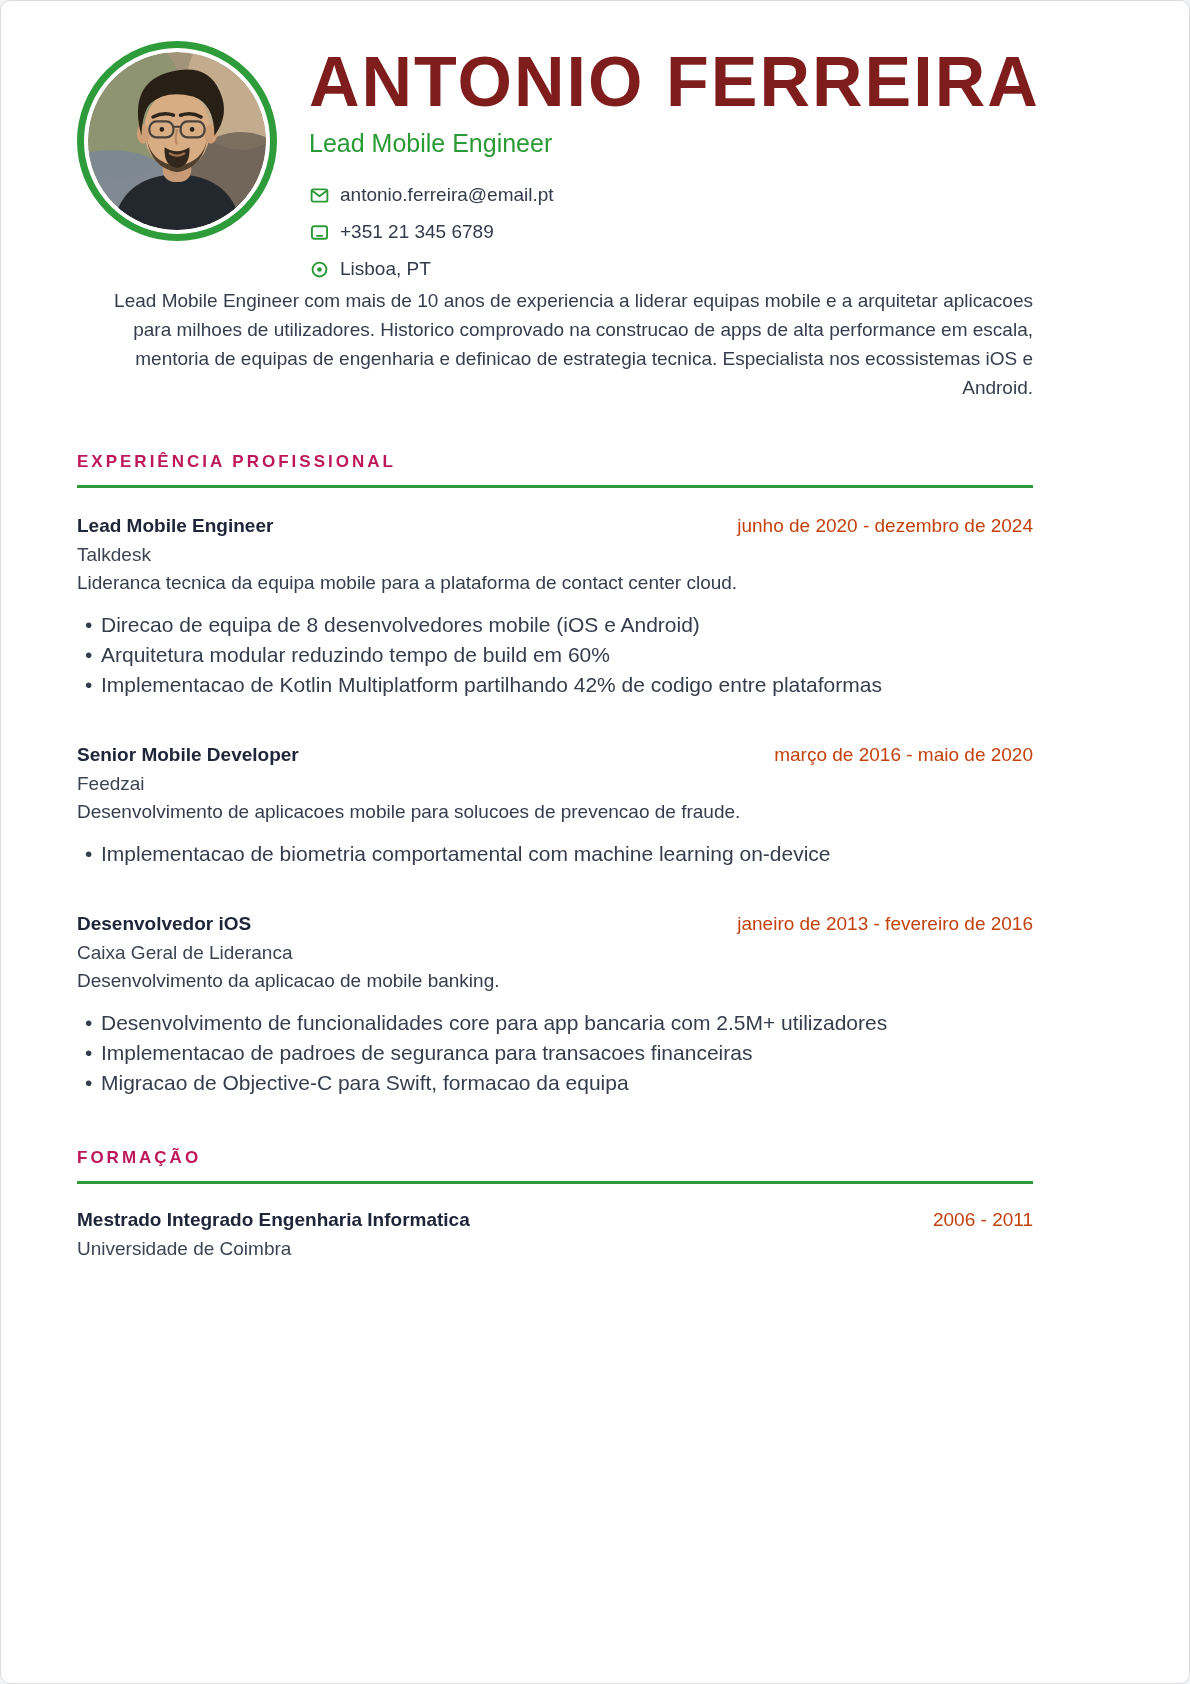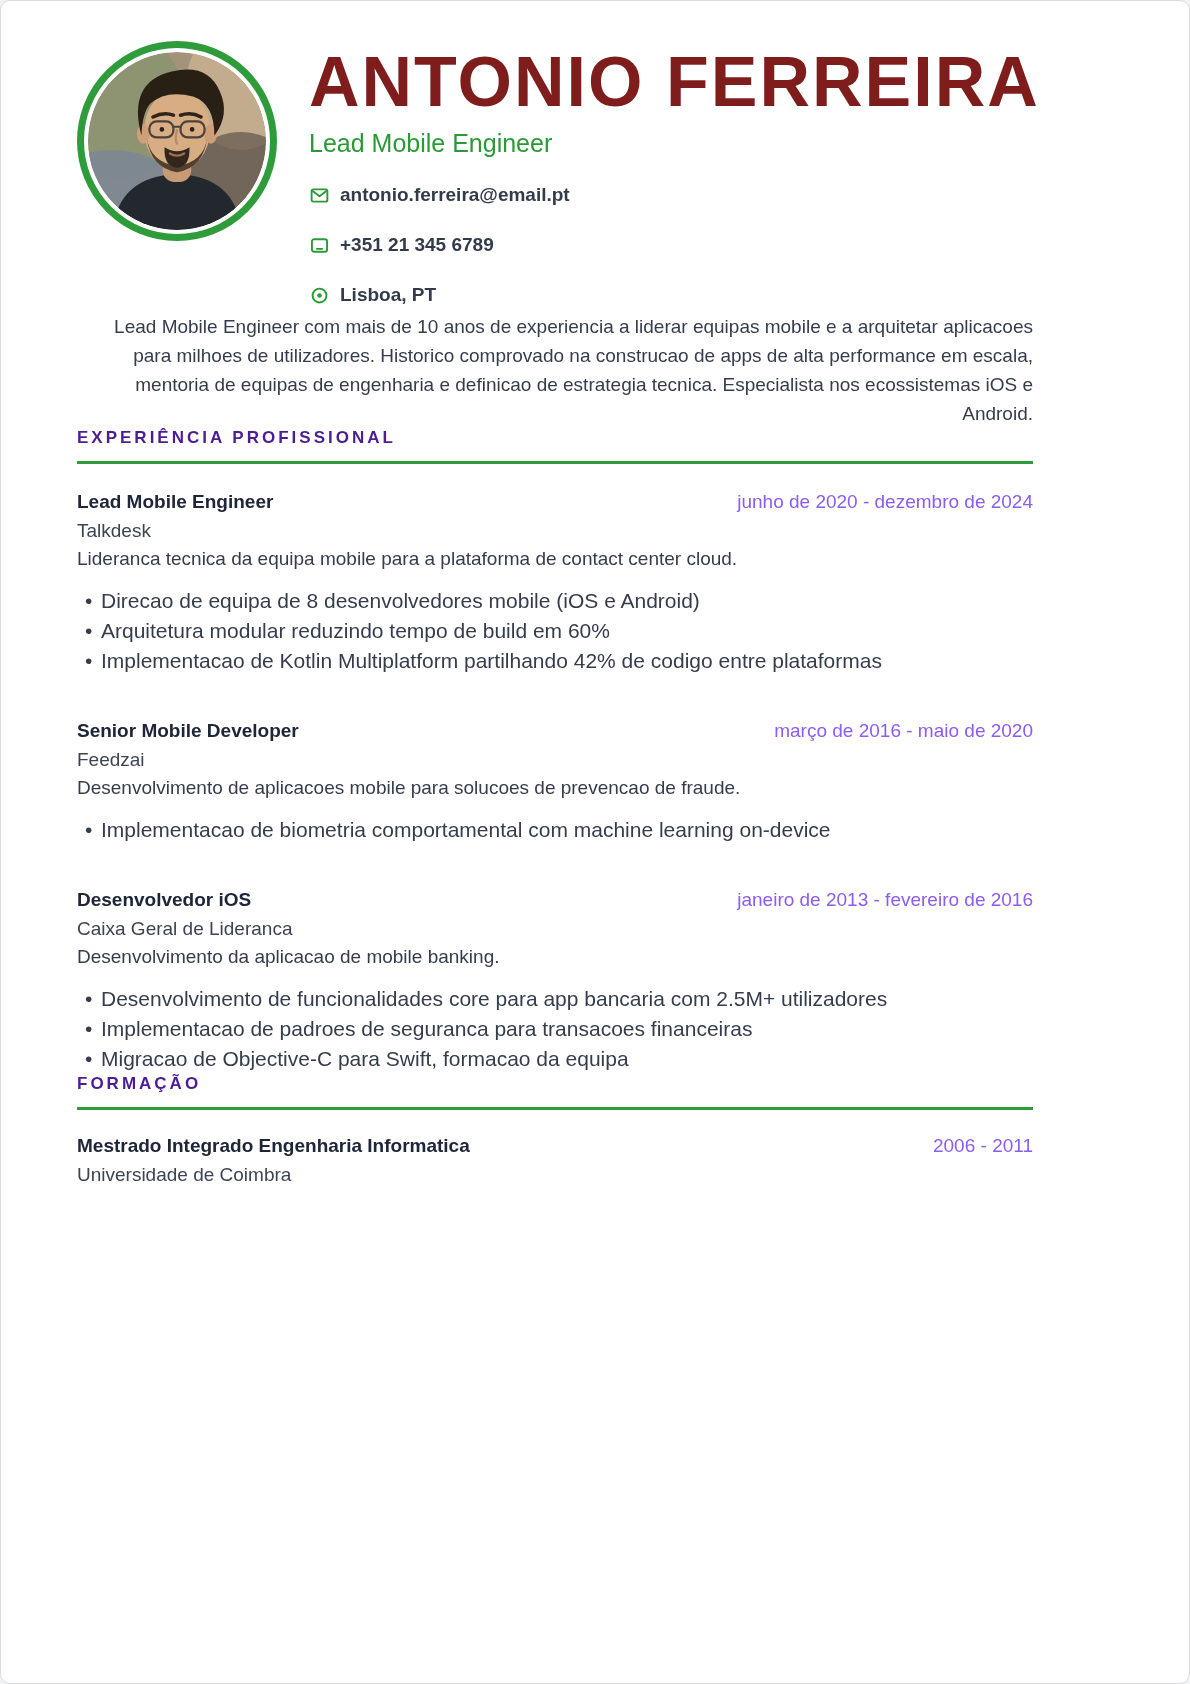--- a/index.html
+++ b/index.html
@@ -39,52 +39,53 @@
     color:#7f1d1d;
     white-space:nowrap;
     line-height:1.0;
   }
   .subtitle{
     margin-top:12px;
     font-size:25px;
     font-weight:500;
     color:#2a9a35;
   }
-  .contacts{margin-top:26px;display:flex;flex-direction:column;gap:28px;font-weight:bold;}
+  .contacts{margin-top:26px;display:flex;flex-direction:column;gap:15px;}
   .contact-row{display:flex;align-items:center;gap:10px;font-size:19px;color:#333b4b;}
   .contact-row svg{display:block;}
   
   .summary{
     margin-top:6px;
     font-size:19px;
     line-height:29px;
     color:#353d4d;
     width:956px;
     text-align:right;
   }
   
   .section-title{
+    margin-top:50px;
     font-size:17px;
     font-weight:700;
     letter-spacing:3px;
-    color:#4c1d95;
+    color:#be185d;
   }
   .section-rule{
     margin-top:13px;
     height:3px;
     background:#2e9c3a;
     border:none;
     width:956px;
   }
   
   .entry{margin-top:27px;width:956px;}
   .entry + .entry{margin-top:44px;}
   .entry-head{display:flex;justify-content:space-between;align-items:baseline;}
   .entry-role{font-size:19px;font-weight:700;color:#20263a;}
-  .entry-dates{font-size:19px;color:#8b5cf6;}
+  .entry-dates{font-size:19px;color:#c2410c;}
   .entry-company{margin-top:7px;font-size:19px;color:#3c4454;}
   .entry-desc{margin-top:3px;font-size:19px;color:#353d4d;line-height:27px;}
   .entry-bullets{margin:14px 0 0 0;padding:0;list-style:none;}
   .entry-bullets li{
     position:relative;
     padding-left:24px;
     font-size:21px;
     color:#353d4d;
     line-height:30px;
   }

